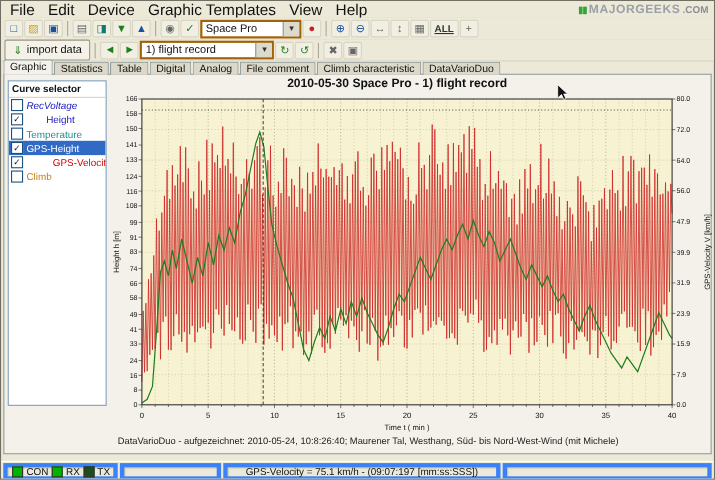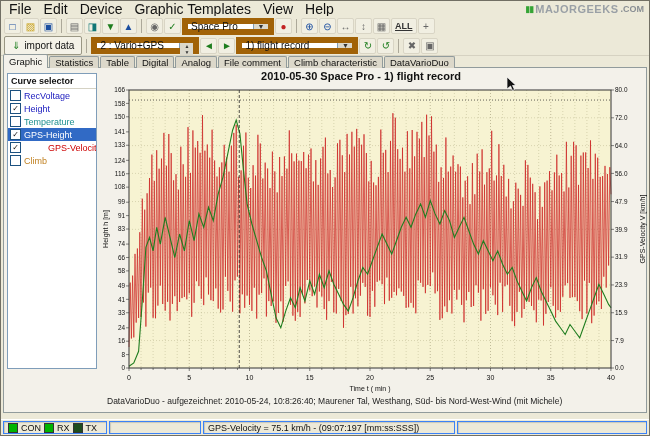--- a/index.html
+++ b/index.html
@@ -13,21 +13,21 @@
   .toolbar{position:absolute;left:0;right:0;display:flex;align-items:center;gap:1px;
     padding:0 3px;background:#ece9d8;border-bottom:1px solid #d6d2c2;}
   .tb1{top:15px;height:20px;}
   .tb2{top:35px;height:19px;}
   .tbtn{height:16px;min-width:17px;display:flex;align-items:center;justify-content:center;
     font-size:10px;border:1px solid #d9d5c5;background:#f1efe2;border-radius:2px;box-sizing:border-box;}
   .tbtn.txt{font-size:9px;padding:0 3px;color:#333;font-weight:bold;text-decoration:underline;}
   .sep{width:1px;height:14px;background:#aca899;margin:0 3px;}
   .c-blue{color:#1c4fa0}.c-green{color:#1e7d1e}.c-red{color:#c22222}
   .c-yellow{color:#c8a019}.c-gray{color:#666}.c-teal{color:#117777}
-  .combo{display:flex;align-items:center;height:17px;background:#fff;border:6px solid #a16207;
+  .combo{display:flex;align-items:center;height:17px;background:#fff;border:2px solid #a16207;
     font-size:10px;box-sizing:border-box;}
   .combo-val{padding:0 3px;white-space:nowrap;overflow:hidden;flex:1;color:#111;}
   .combo-btn{width:14px;align-self:stretch;background:#dcd9cd;border-left:1px solid #7f9db9;
     font-size:7px;display:flex;align-items:center;justify-content:center;color:#333;}
   .spin{display:flex;flex-direction:column;width:13px;align-self:stretch;border-left:1px solid #7f9db9;}
   .spin-btn{flex:1;font-size:5px;display:flex;align-items:center;justify-content:center;background:#dcd9cd;color:#333;}
   .btn-import{display:flex;align-items:center;gap:4px;border:1px solid #9a9784;background:#f4f2e8;
     height:17px;padding:0 7px;font-size:10px;border-radius:2px;color:#111;}
   
   .watermark{position:absolute;top:2px;right:5px;display:flex;align-items:center;gap:2px;z-index:5;}
@@ -52,26 +52,26 @@
   .clabel{font-size:9px;white-space:nowrap;}
   .chart-title{position:absolute;top:69px;left:90px;width:540px;text-align:center;
     font-size:11px;font-weight:bold;color:#111;}
   #chart-svg{position:absolute;top:83px;left:98px;}
   #chart-svg text{font-family:"Liberation Sans",sans-serif;}
   .chart-footer{position:absolute;top:395px;left:106px;width:536px;font-size:8.5px;color:#222;white-space:nowrap;}
   .cursor-arrow{position:absolute;top:76px;left:506px;z-index:6;}
   
   .statusbar{position:absolute;left:0;right:0;bottom:0;height:16px;background:#ece9d8;
     border-top:1px solid #fff;display:flex;gap:2px;padding:1px 2px;box-sizing:border-box;}
-  .sb-box{background:#ece9d8;border:1px solid #3b82f6;box-shadow:inset 1px 1px 1px rgba(0,0,0,.15);
+  .sb-box{background:#ece9d8;border:4px solid #3b82f6;box-shadow:inset 1px 1px 1px rgba(0,0,0,.15);
     display:flex;align-items:center;font-size:9px;color:#111;padding:4px 4px;gap:3px;box-sizing:border-box;}
   .sb-led{width:8px;height:8px;border:1px solid #333;flex:0 0 auto;}
   .sb-leds{width:104px;}
   .sb-empty1{width:92px;}
-  .sb-msg{width:252px;justify-content:flex-start;white-space:nowrap;}
+  .sb-msg{width:252px;justify-content:center;white-space:nowrap;}
   .sb-fill{flex:1;}
 </style>
 </head>
 <body>
 
 <div class="window">
 
   <div class="menubar">
     <span class="menu-item">File</span>
     <span class="menu-item">Edit</span>
@@ -113,27 +113,20 @@
     <span class="tbtn txt">ALL</span>
     <span class="tbtn ic c-gray">+</span>
   </div>
 
   <div class="toolbar tb2">
     <div class="btn-import">
       <span class="ic c-green">⇓</span>
       <span>import data</span>
     </div>
     <span class="sep"></span>
-    <div class="combo" style="width:108px">
-      <span class="combo-val">2 : Vario+GPS</span>
-      <span class="spin">
-        <span class="spin-btn">▲</span>
-        <span class="spin-btn">▼</span>
-      </span>
-    </div>
     <span class="tbtn ic c-green" style="font-weight:bold">◄</span>
     <span class="tbtn ic c-green" style="font-weight:bold">►</span>
     <div class="combo" style="width:122px">
       <span class="combo-val">1) flight record</span>
       <span class="combo-btn">▼</span>
     </div>
     <span class="tbtn ic c-green">↻</span>
     <span class="tbtn ic c-green">↺</span>
     <span class="sep"></span>
     <span class="tbtn ic c-gray">✖</span>
@@ -151,25 +144,25 @@
     <span class="tab">DataVarioDuo</span>
   </div>
 
   <div class="content"></div>
 
   <div class="curve-panel">
     <div class="curve-header">Curve selector</div>
     <div>
       <div class="curve-item">
         <span class="cb"></span>
-        <span class="clabel" style="color: rgb(32, 32, 192);">RecVoltage</span>
+        <span class="clabel" style="color: rgb(32, 32, 192); font-style: italic;">RecVoltage</span>
       </div>
       <div class="curve-item">
         <span class="cb">✓</span>
-        <span class="clabel" style="color: rgb(32, 32, 192);">Height</span>
+        <span class="clabel" style="color: rgb(32, 32, 192); margin-left: 18px;">Height</span>
       </div>
       <div class="curve-item">
         <span class="cb"></span>
         <span class="clabel" style="color: rgb(32, 144, 144);">Temperature</span>
       </div>
       <div class="curve-item selected">
         <span class="cb">✓</span>
         <span class="clabel" style="color: rgb(255, 255, 255);">GPS-Height</span>
       </div>
       <div class="curve-item">

